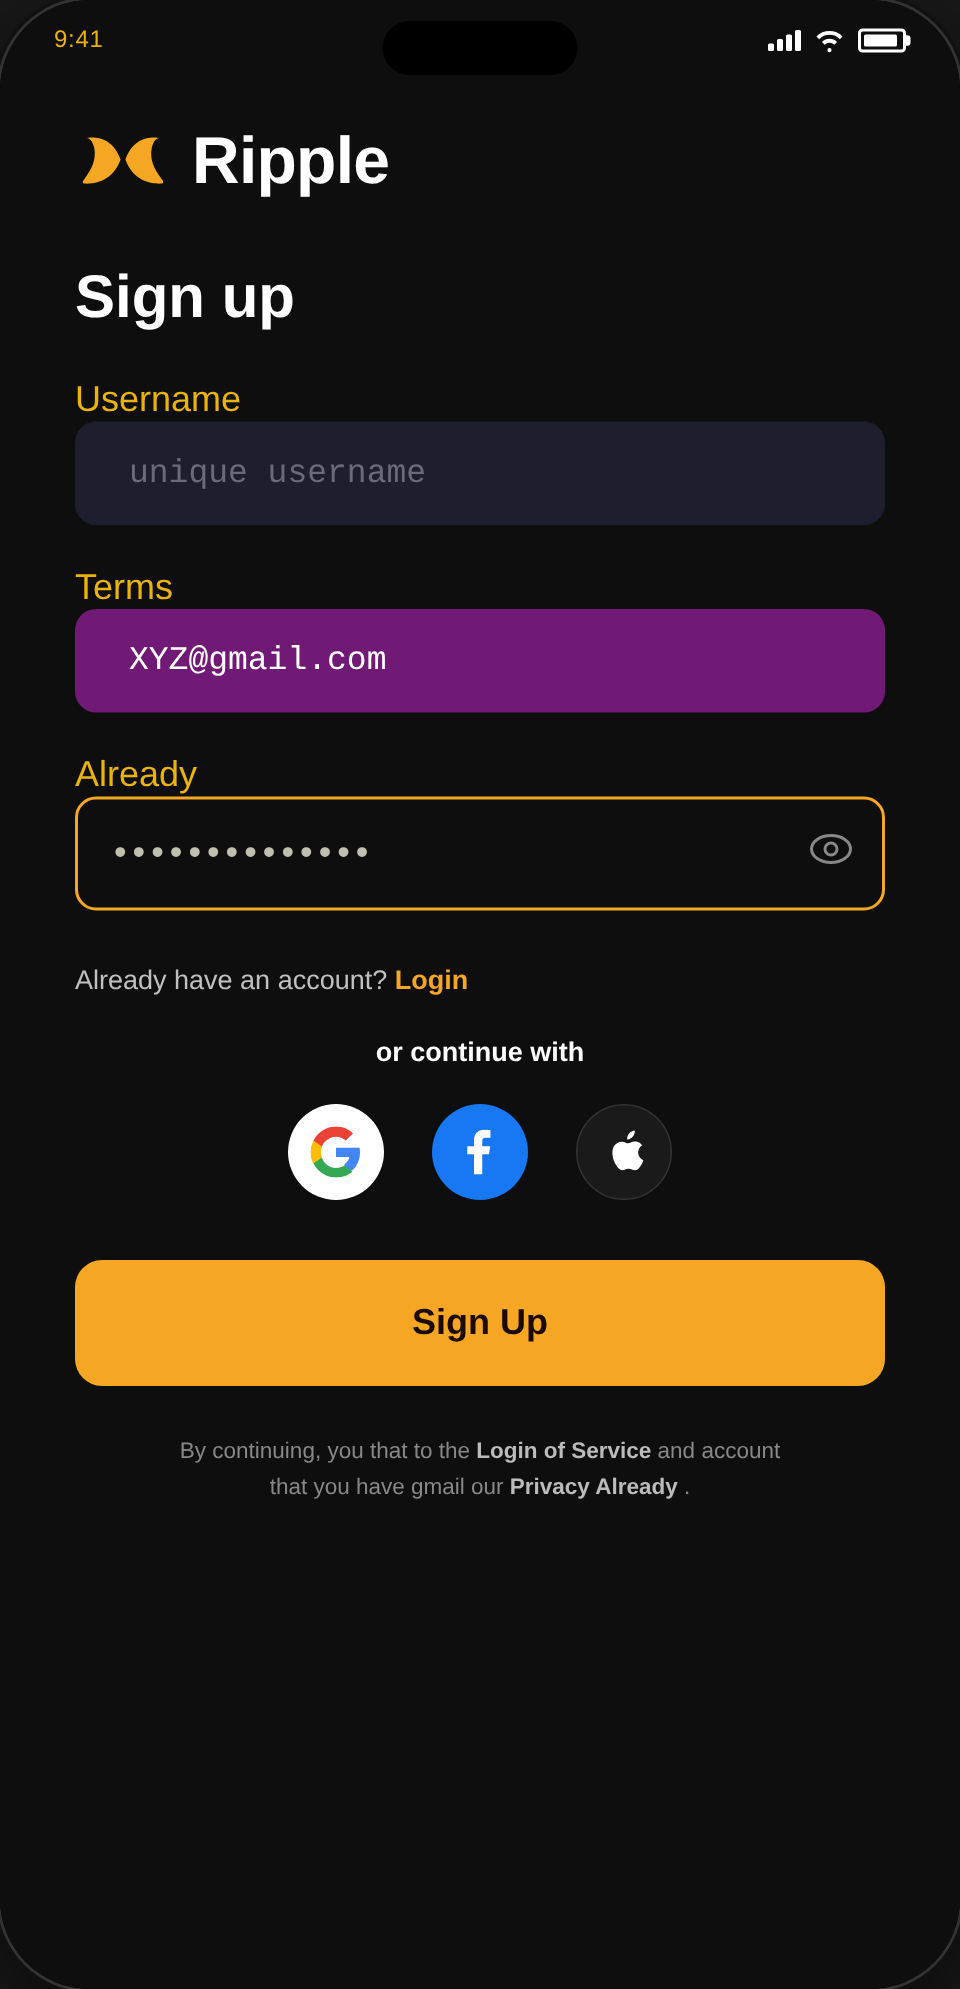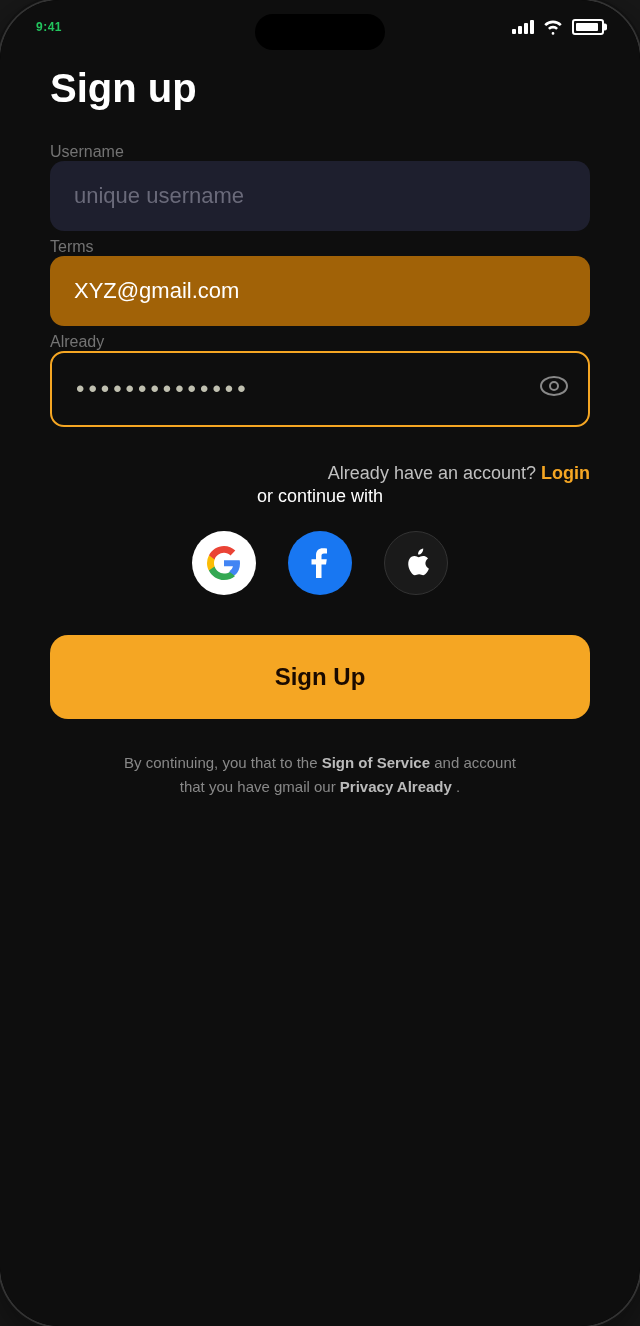--- a/index.html
+++ b/index.html
@@ -36,23 +36,23 @@
     
     .status-bar {
       display: flex;
       justify-content: space-between;
       align-items: center;
       padding: 18px 36px 10px 36px;
       flex-shrink: 0;
     }
 
     .status-time {
-      font-size: 12px;
-      font-weight: 700;
-      color: #22c55e;
+      font-size: 16px;
+      font-weight: 400;
+      color: #eab308;
       letter-spacing: 0.5px;
     }
 
     .status-icons {
       display: flex;
       align-items: center;
       gap: 8px;
     }
 
     .signal-bars {
@@ -136,46 +136,46 @@
     
     .signup-heading {
       font-size: 40px;
       font-weight: 700;
       color: #fff;
       margin-bottom: 32px;
     }
 
     
     .field-label {
-      font-size: 16px;
-      color: #737373;
+      font-size: 24px;
+      color: #eab308;
       margin-bottom: 2px;
       font-weight: 400;
     }
 
     .input-field {
       width: 100%;
       background: #1e1f2e;
       border: none;
       border-radius: 14px;
-      padding: 22px 24px;
+      padding: 22px 36px;
       font-size: 22px;
       color: #8a8a9a;
-      margin-bottom: 7px;
+      margin-bottom: 28px;
       outline: none;
-      font-family: Liberation Sans, sans-serif;
+      font-family: Liberation Mono, monospace;
     }
 
     .input-field::placeholder {
       color: #6a6a7a;
     }
 
     .input-field.has-value {
       color: #fff;
-      background: #a16207;
+      background: #701a75;
     }
 
     .password-wrapper {
       position: relative;
       margin-bottom: 36px;
     }
 
     .input-field.password-field {
       width: 100%;
       background: #0e0e0e;
@@ -195,38 +195,38 @@
       right: 22px;
       top: 50%;
       transform: translateY(-50%);
       color: #888;
       font-size: 22px;
       cursor: pointer;
     }
 
     
     .login-link-row {
-      text-align: right;
+      text-align: left;
       color: #c0c0c0;
       font-size: 18px;
-      margin-bottom: 2px;
+      margin-bottom: 27px;
     }
 
     .login-link {
       color: #f5a623;
       font-weight: 600;
       cursor: pointer;
     }
 
     
     .or-text {
       text-align: center;
       color: #fff;
       font-size: 18px;
-      font-weight: 400;
+      font-weight: 700;
       margin-bottom: 24px;
     }
 
     
     .social-row {
       display: flex;
       justify-content: center;
       gap: 32px;
       margin-bottom: 40px;
     }
@@ -309,20 +309,28 @@
 
         <div class="battery-icon">
           <div class="battery-fill"></div>
         </div>
       </div>
     </div>
 
     <div class="content">
 
       
+      <div class="logo-area">
+        <svg class="logo-icon" viewBox="0 0 80 60" fill="none" xmlns="http://www.w3.org/2000/svg">
+
+          <path d="M10 10 C10 10, 30 5, 38 28 C30 50, 10 48, 8 48 C6 48, 6 46, 8 44 C14 36, 18 28, 16 18 C14 10, 10 10, 10 10Z" fill="#f5a623"></path>
+          <path d="M70 10 C70 10, 50 5, 42 28 C50 50, 70 48, 72 48 C74 48, 74 46, 72 44 C66 36, 62 28, 64 18 C66 10, 70 10, 70 10Z" fill="#f5a623"></path>
+        </svg>
+        <span class="logo-text">Ripple</span>
+      </div>
 
       
       <h1 class="signup-heading">Sign up</h1>
 
       
       <label class="field-label">Username</label>
       <input class="input-field" type="text" placeholder="unique username" style="">
 
       
       <label class="field-label">Terms</label>
@@ -375,21 +383,21 @@
         </div>
 
       </div>
 
       
       <button class="signup-btn">Sign Up</button>
 
       
       <div class="terms-text">
         <span>By continuing, you that to the </span>
-        <strong>Sign of Service</strong>
+        <strong>Login of Service</strong>
         <span> and account</span>
         <br>
         <span>that you have gmail our </span>
         <strong>Privacy Already</strong>
         <span>.</span>
       </div>
 
     </div>
 
   </div>

